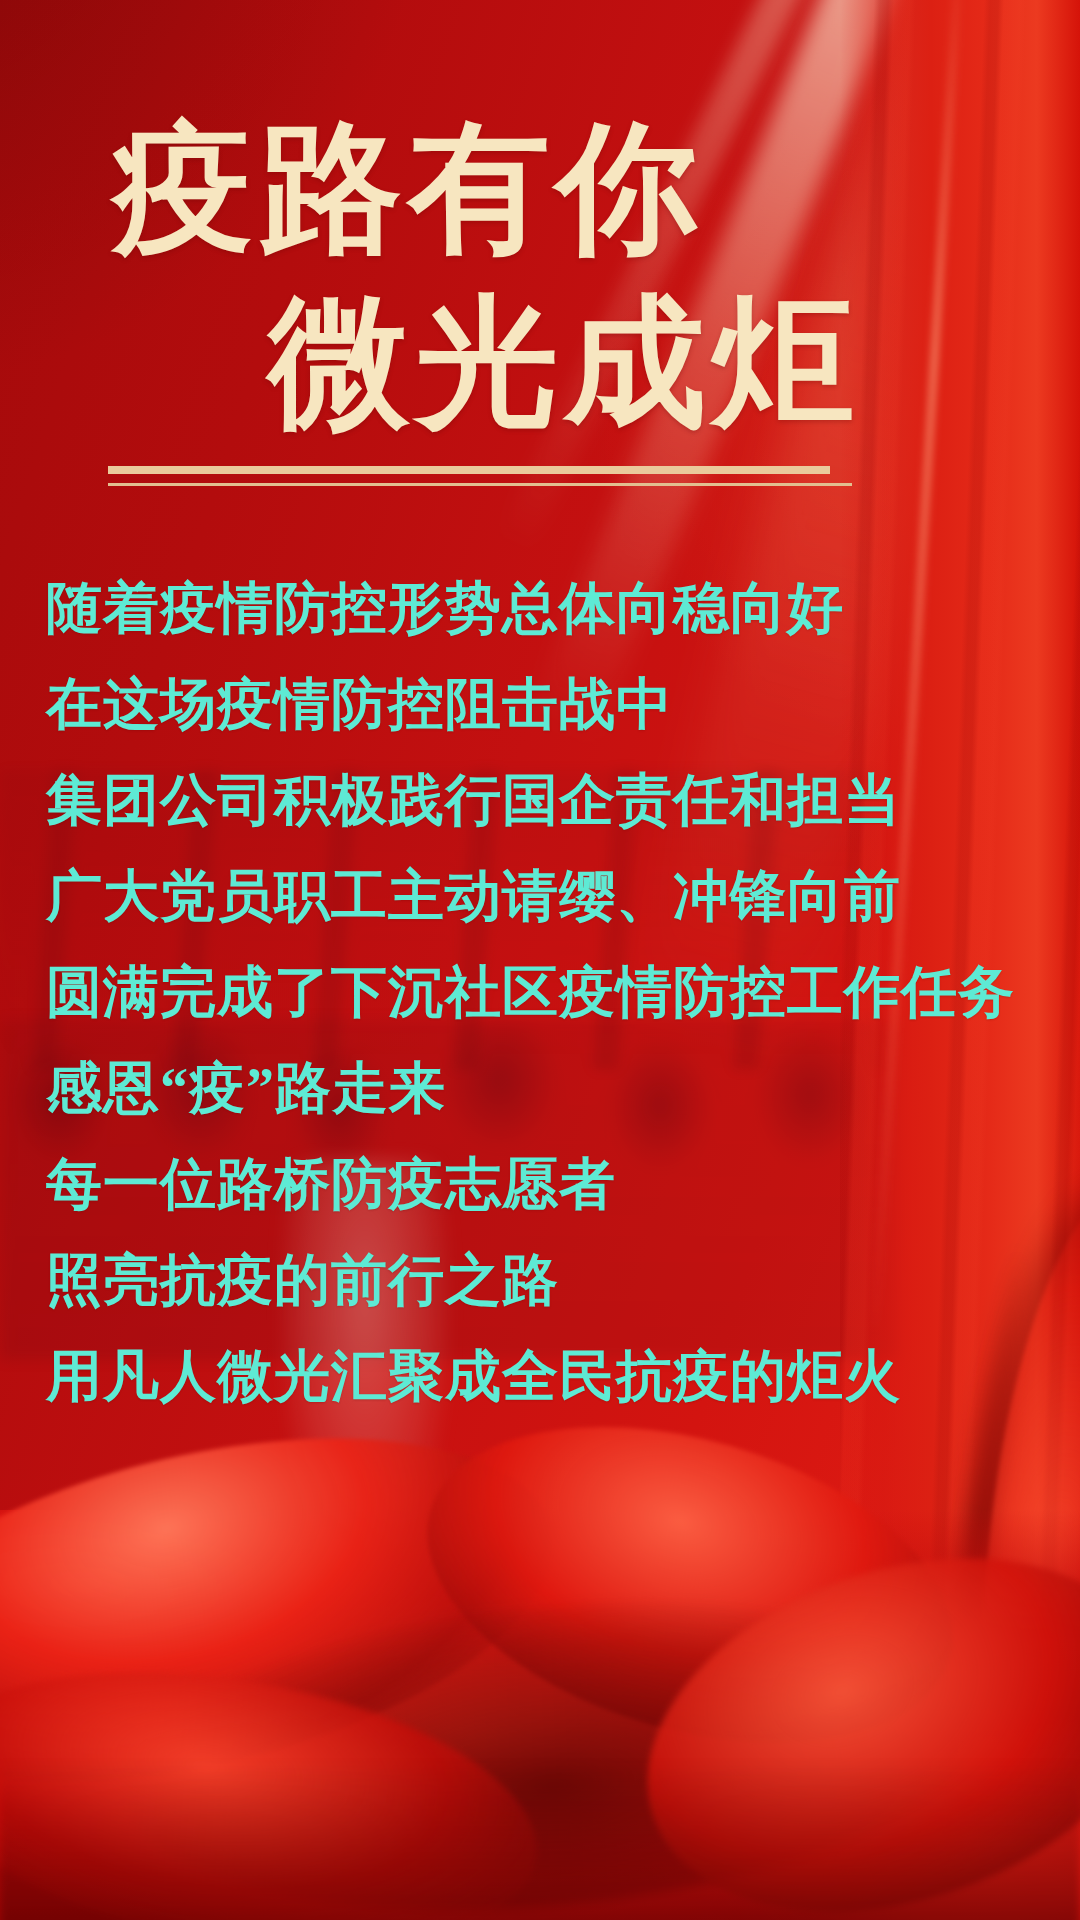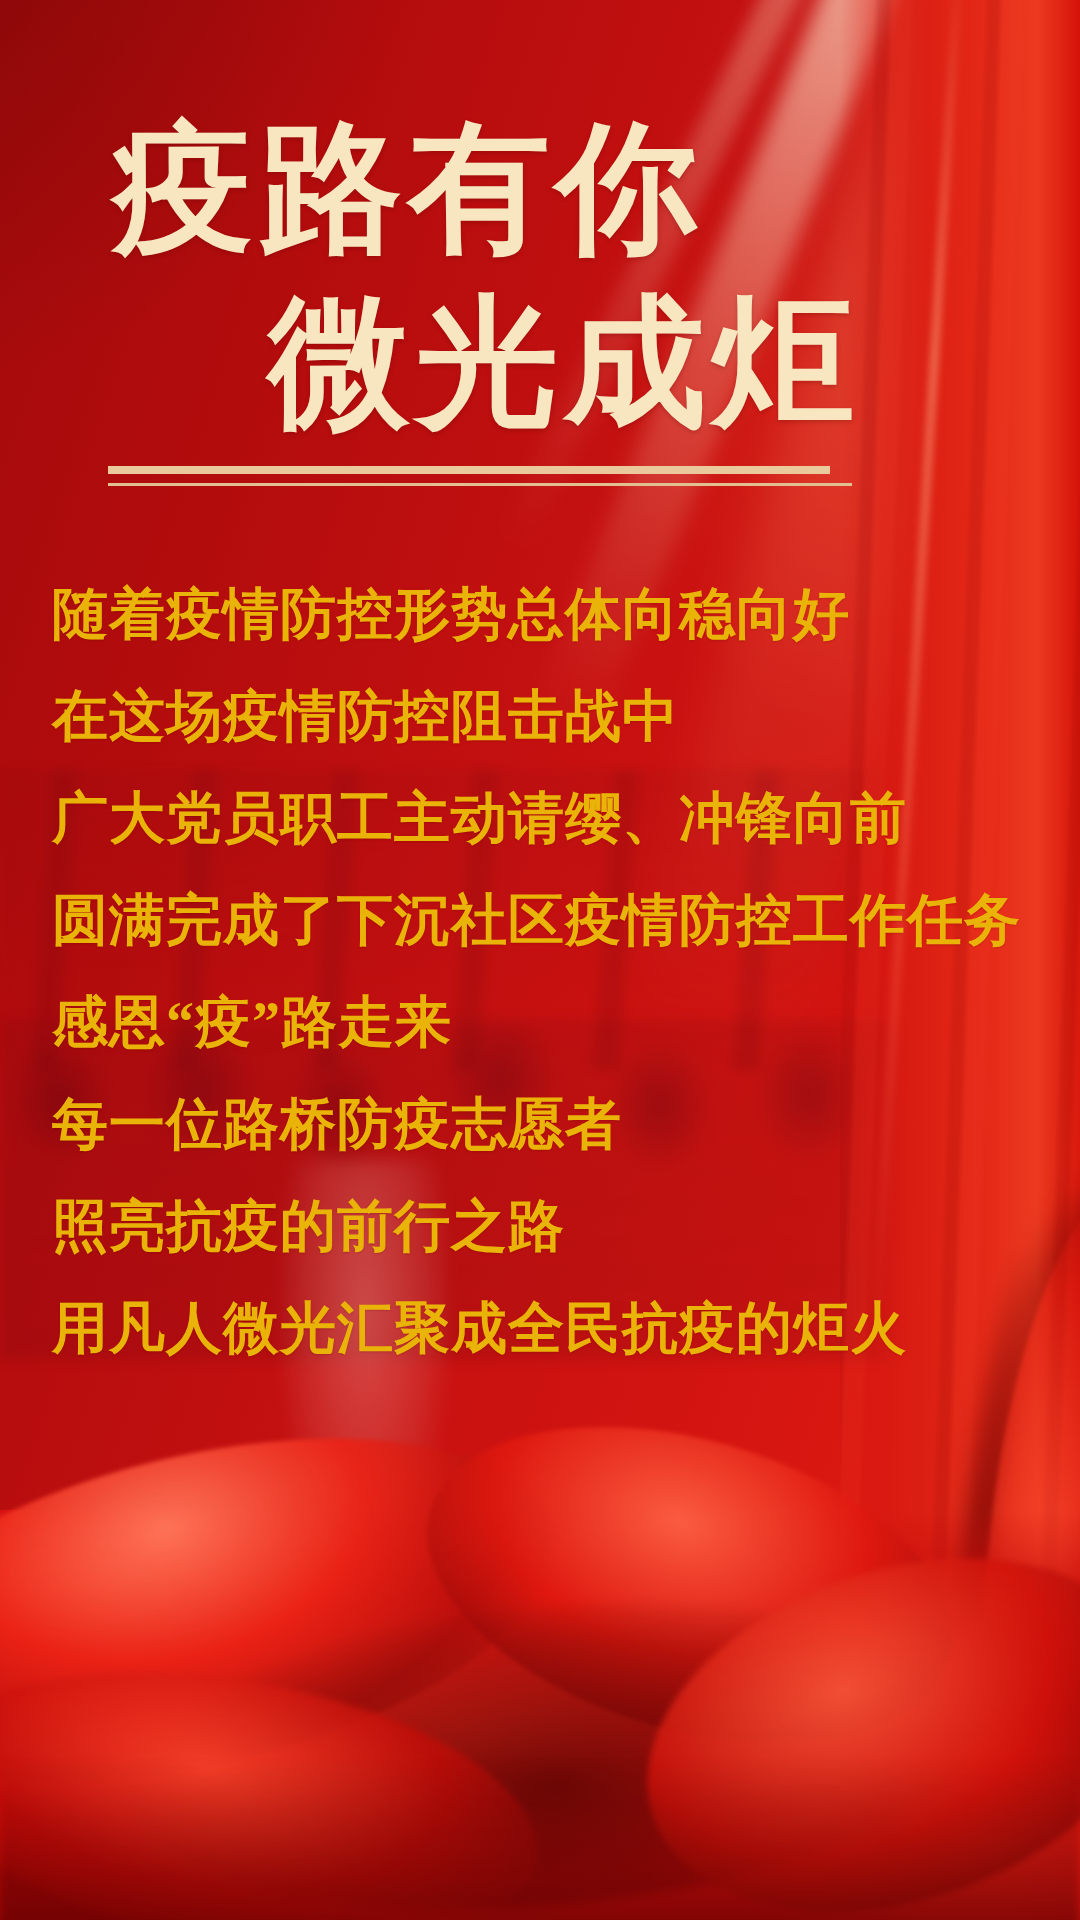--- a/index.html
+++ b/index.html
@@ -89,22 +89,22 @@
   
   .title{position:absolute;z-index:5;margin:0;color:#f7e6c0;font-weight:bold;
     font-size:142px;line-height:1;letter-spacing:6px;white-space:nowrap;
     text-shadow:0 2px 4px rgba(90,0,0,.25);}
   .title1{left:112px;top:118px;}
   .title2{left:268px;top:292px;}
   .divider{position:absolute;z-index:5;background:#eaca9c;}
   .divider-thick{left:108px;top:466px;width:722px;height:8px;}
   .divider-thin{left:108px;top:483px;width:744px;height:3px;background:#e2bf90;}
   .body-text{position:absolute;z-index:5;left:45px;top:560px;}
-  .body-text p{margin:7px;height:95px;display:flex;align-items:center;
-    font-size:56px;font-weight:bold;letter-spacing:1px;color:#eab308;white-space:nowrap;
+  .body-text p{margin:1px;height:95px;display:flex;align-items:center;
+    font-size:56px;font-weight:bold;letter-spacing:1px;color:#5eead4;white-space:nowrap;
     text-shadow:0 1px 2px rgba(90,0,0,.2);}
 </style>
 </head>
 <body>
 
 <div class="poster">
   <div class="bg"></div>
 
   <div class="beam beam2"></div>
   <div class="beam beam1"></div>
@@ -132,20 +132,21 @@
 
   <h1 class="title title1">疫路有你</h1>
   <h1 class="title title2">微光成炬</h1>
 
   <div class="divider divider-thick"></div>
   <div class="divider divider-thin"></div>
 
   <div class="body-text">
     <p>随着疫情防控形势总体向稳向好</p>
     <p>在这场疫情防控阻击战中</p>
+    <p>集团公司积极践行国企责任和担当</p>
     <p>广大党员职工主动请缨、冲锋向前</p>
     <p>圆满完成了下沉社区疫情防控工作任务</p>
     <p>感恩“疫”路走来</p>
     <p>每一位路桥防疫志愿者</p>
     <p>照亮抗疫的前行之路</p>
     <p>用凡人微光汇聚成全民抗疫的炬火</p>
   </div>
 </div>
 
 </body></html>

